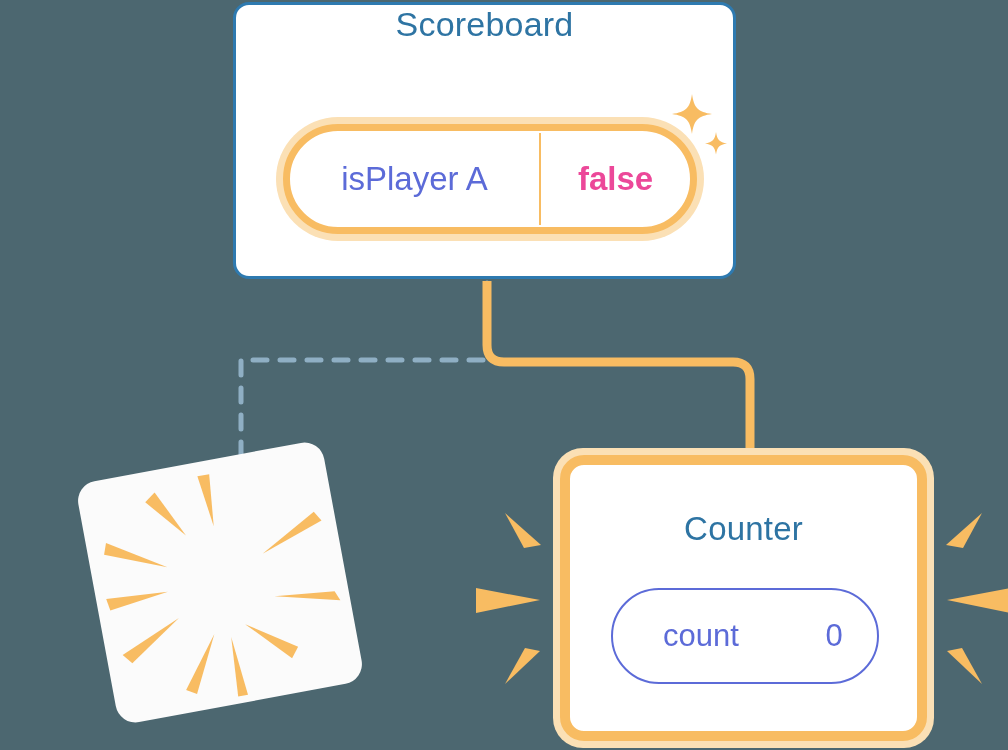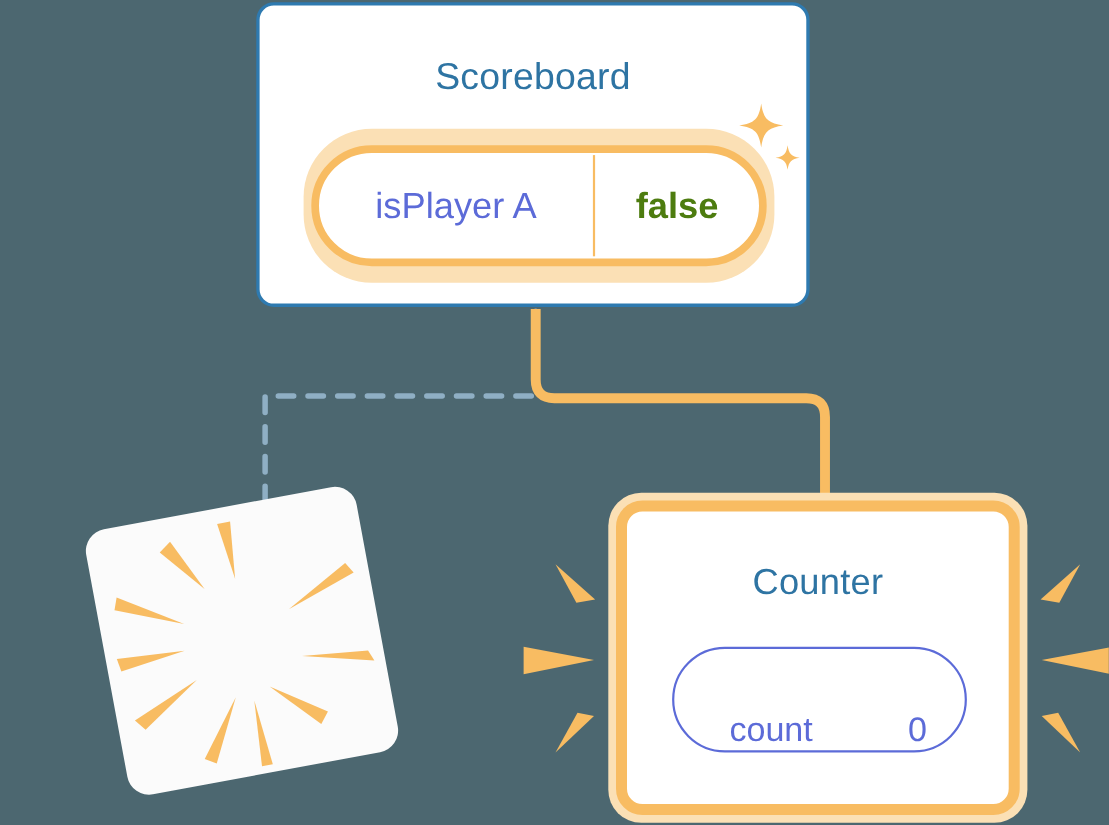--- a/index.html
+++ b/index.html
@@ -43,30 +43,29 @@
     z-index: 5;
   }
   .card-title {
     text-align: center;
     color: #2e74a3;
     font-size: 34px;
     font-weight: 400;
     letter-spacing: 0.2px;
   }
   .card-scoreboard .card-title {
-    margin-top: 46px;
   }
 
   
   .pill-hl {
     position: absolute;
     left: 276px;
     top: 117px;
     width: 428px;
-    height: 140px;
+    height: 124px;
     border-radius: 62px;
     background: #fbe0b5;
     box-sizing: border-box;
     display: flex;
     align-items: center;
     justify-content: center;
   }
   .pill-hl-inner {
     width: 414px;
     height: 110px;
@@ -89,21 +88,21 @@
   .pill-hl-divider {
     width: 2px;
     background: #f8bc62;
     margin: 2px 0;
   }
   .pill-hl-val {
     flex: 1 1 auto;
     display: flex;
     align-items: center;
     justify-content: center;
-    color: #4d7c0f;
+    color: #ec4899;
     font-size: 33px;
     font-weight: 700;
   }
 
   
   .card-counter-outer {
     position: absolute;
     left: 553px;
     top: 448px;
     width: 381px;
@@ -132,21 +131,21 @@
     position: absolute;
     left: 611px;
     top: 588px;
     width: 268px;
     height: 96px;
     border-radius: 48px;
     border: 2px solid #5c6bd8;
     background: #ffffff;
     box-sizing: border-box;
     display: flex;
-    align-items: flex-end;
+    align-items: center;
     z-index: 6;
   }
   .pill-plain-key {
     flex: 0 0 176px;
     display: flex;
     align-items: center;
     justify-content: center;
     color: #5c6bd8;
     font-size: 31px;
   }

